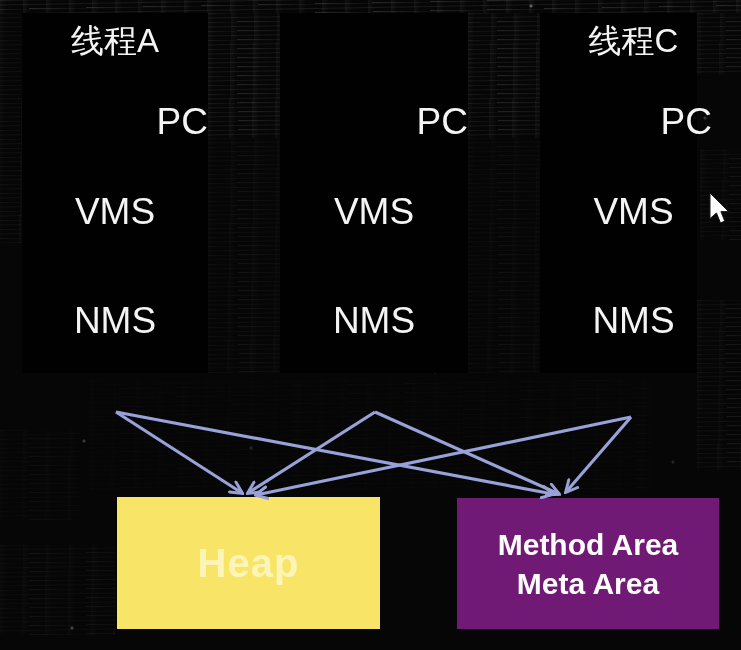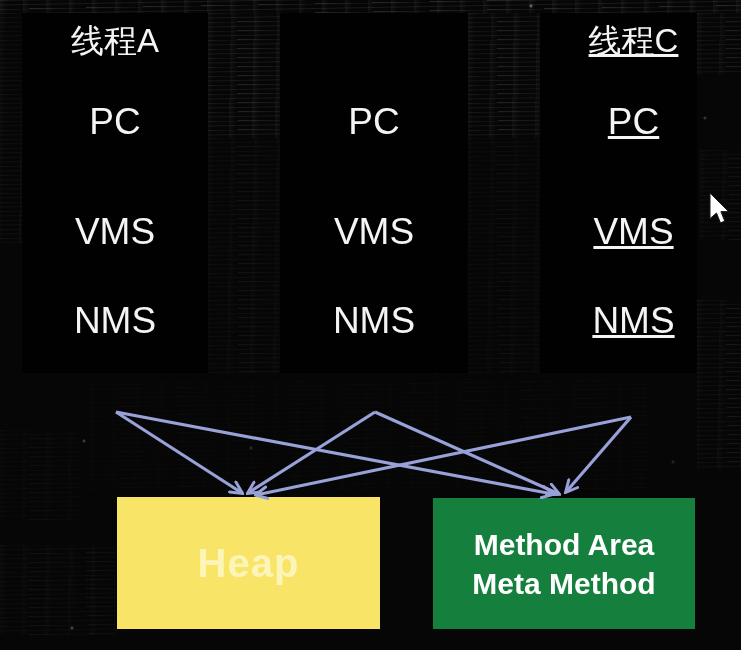--- a/index.html
+++ b/index.html
@@ -35,24 +35,24 @@
   
   .thread-box{position:absolute;top:13px;height:360px;background:#010101;z-index:2;}
   #thread-a{left:22px;width:186px;}
   #thread-b{left:280px;width:188px;}
   #thread-c{left:540px;width:157px;}
   .t-label{
     position:absolute;left:0;width:100%;text-align:center;
     color:#f4f4f4;line-height:42px;white-space:nowrap;
   }
   .t-title{top:7px;font-size:33px;}
-  .row-pc{top:88px;font-size:37px;}
-  .row-vms{top:198px;font-size:37px;}
+  .row-pc{top:88px;font-size:37px;text-align:right;}
+  .row-vms{top:178px;font-size:37px;}
   .row-nms{top:287px;font-size:37px;}
-  #thread-c .t-label{left:15px;text-decoration:underline;}
+  #thread-c .t-label{left:15px;}
   
   .mem-box{position:absolute;z-index:2;display:flex;align-items:center;justify-content:center;}
   #heap-box{left:117px;top:497px;width:263px;height:132px;}
   #heap-label{font-size:40px;font-weight:600;letter-spacing:1px;}
   #method-box{left:433px;top:498px;width:262px;height:131px;flex-direction:column;}
   .m-line{font-size:30px;font-weight:700;line-height:39px;text-align:center;white-space:nowrap;}
   
   #arrows-svg{position:absolute;left:0;top:0;z-index:3;pointer-events:none;}
   
   #cursor{position:absolute;z-index:10;width:22px;height:32px;}
@@ -93,23 +93,23 @@
     <div class="t-label t-title">线程C</div>
     <div class="t-label row-pc">PC</div>
     <div class="t-label row-vms">VMS</div>
     <div class="t-label row-nms">NMS</div>
   </div>
 
   <div class="mem-box" id="heap-box" style="background: rgb(248, 229, 104);">
     <div id="heap-label" style="color: rgba(253, 246, 195, 0.88);">Heap</div>
   </div>
 
-  <div class="mem-box" id="method-box" style="background: #15803d;">
+  <div class="mem-box" id="method-box" style="background: #701a75; margin-left: 24px;">
     <div class="m-line" style="color: rgb(255, 255, 255);">Method Area</div>
-    <div class="m-line" style="color: rgb(255, 255, 255);">Meta Method</div>
+    <div class="m-line" style="color: rgb(255, 255, 255);">Meta Area</div>
   </div>
 
   <svg id="arrows-svg" width="741" height="650" viewBox="0 0 741 650">
     <defs>
       <marker id="ah" viewBox="0 0 10 10" refX="8.5" refY="5" markerWidth="4.6" markerHeight="4.6" orient="auto">
         <path id="ah-path" d="M1,1 L9,5 L1,9" fill="none" stroke-width="2" stroke-linecap="round" stroke="#99a2d8"></path>
       </marker>
     </defs>
   <line x1="116" y1="412" x2="242" y2="493" stroke="#99a2d8" stroke-width="3.2" marker-end="url(#ah)"></line>
       <line x1="116" y1="412" x2="553" y2="494" stroke="#99a2d8" stroke-width="3.2" marker-end="url(#ah)"></line>

